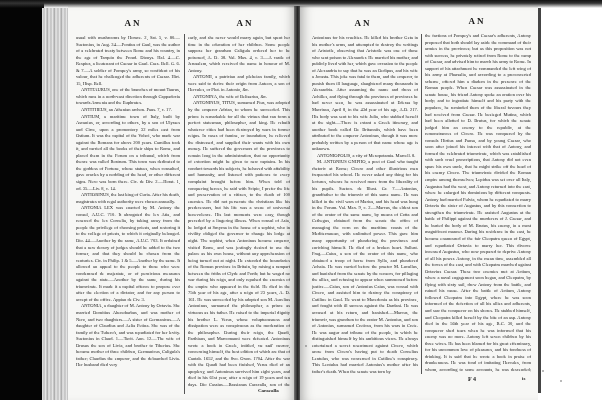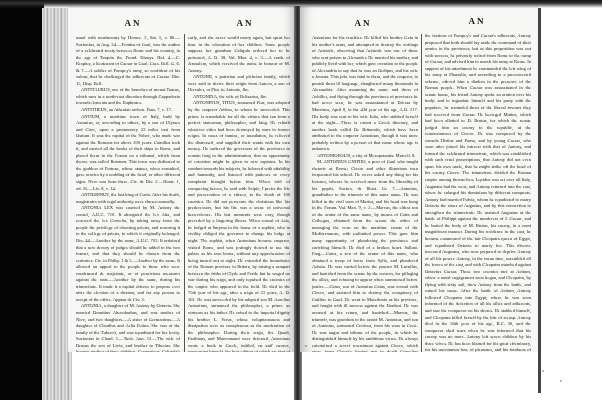--- a/index.html
+++ b/index.html
@@ -9,21 +9,21 @@
     font-family:"Liberation Serif", "DejaVu Serif", serif;
     color:#1a1a1a;
   }
   .scan-bg-left { position:absolute; left:0; top:0; width:44px; height:400px; background:#050505; }
   .scan-bg-top { position:absolute; left:0; top:0; width:602px; height:8px; background:linear-gradient(#111 0%, #333 40%, rgba(255,255,255,0) 100%); }
   .fore-edge {
     position:absolute; left:42px; top:8px; width:30px; height:392px;
     background:repeating-linear-gradient(90deg,#e8e8e8 0px,#bdbdbd 2px,#f2f2f2 4px,#9a9a9a 5px,#ececec 7px);
   }
   .page {
-    position:absolute; top:6px; height:346px; background:#f7f7f5; overflow:hidden;font-family:Liberation Serif, serif;
+    position:absolute; top:6px; height:394px; background:#f7f7f5; overflow:hidden;font-family:Liberation Serif, serif;
   }
   .page-left { left:68px; width:228px; box-shadow: inset -10px 0 12px -8px rgba(0,0,0,0.35); }
   .page-right { left:300px; width:238px; box-shadow: inset 10px 0 12px -8px rgba(0,0,0,0.35); }
   .spine { position:absolute; left:294px; top:6px; width:8px; height:394px; background:linear-gradient(90deg,#777,#222 45%,#333 55%,#888); }
   .right-edge { position:absolute; left:538px; top:8px; width:3px; height:385px; background:#444; }
   .right-outer { position:absolute; left:541px; top:0; width:61px; height:400px; background:#fff; }
   .running-head {
     position:absolute; top:12px; font-size:9px; font-weight:bold; letter-spacing:2px; text-align:center;
   }
   .col {

